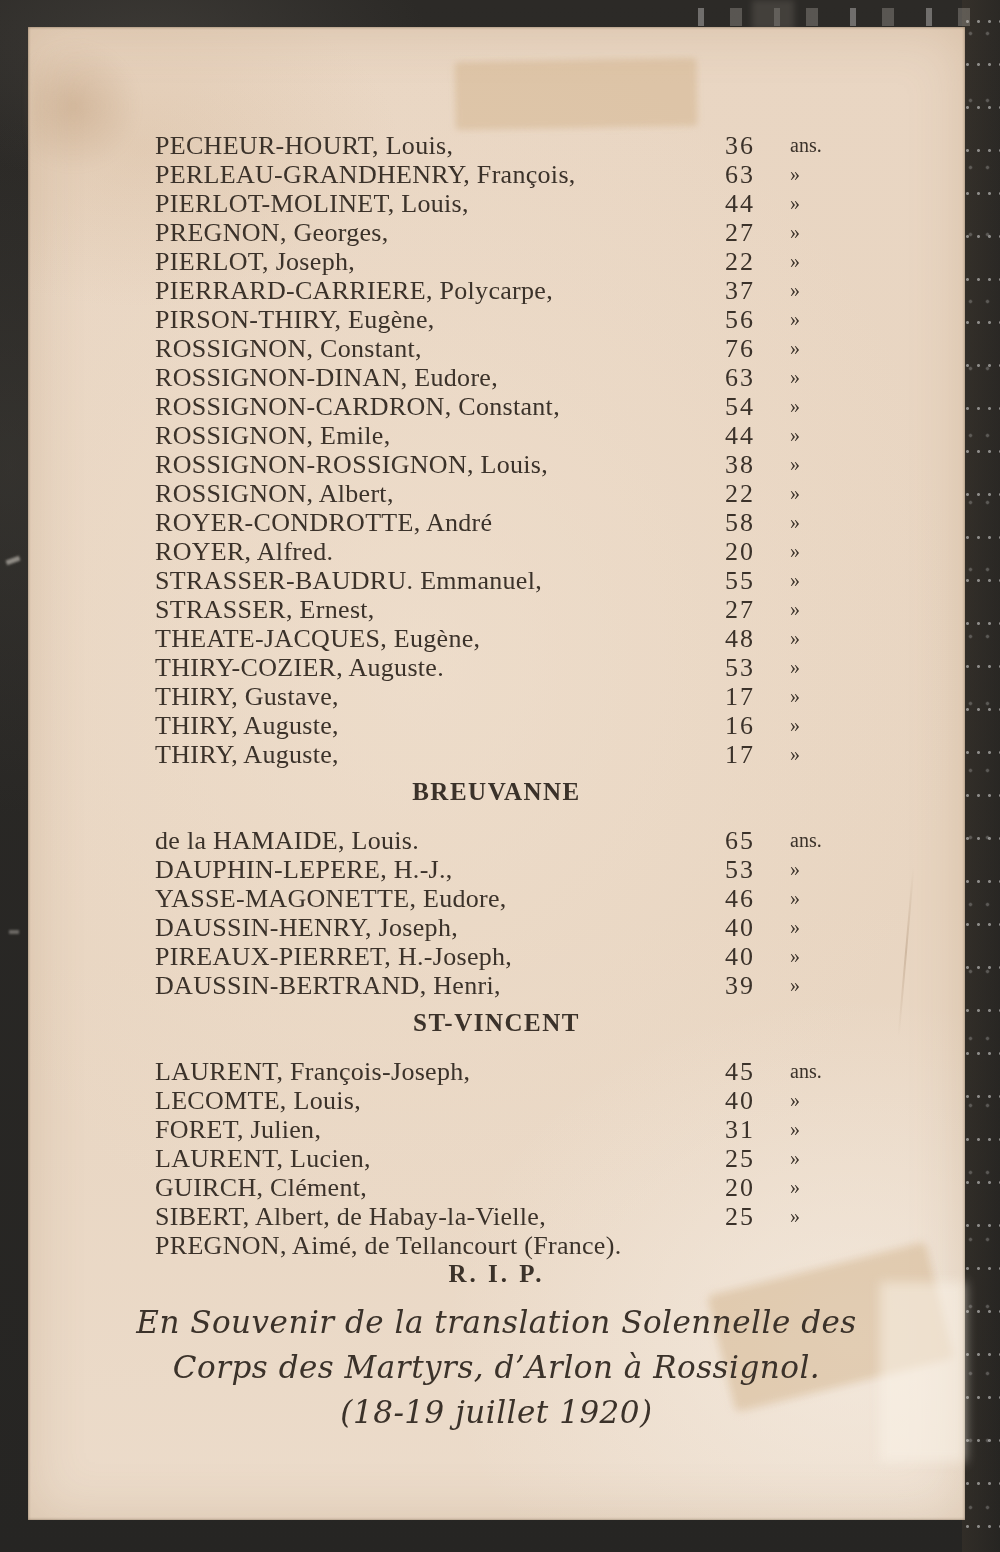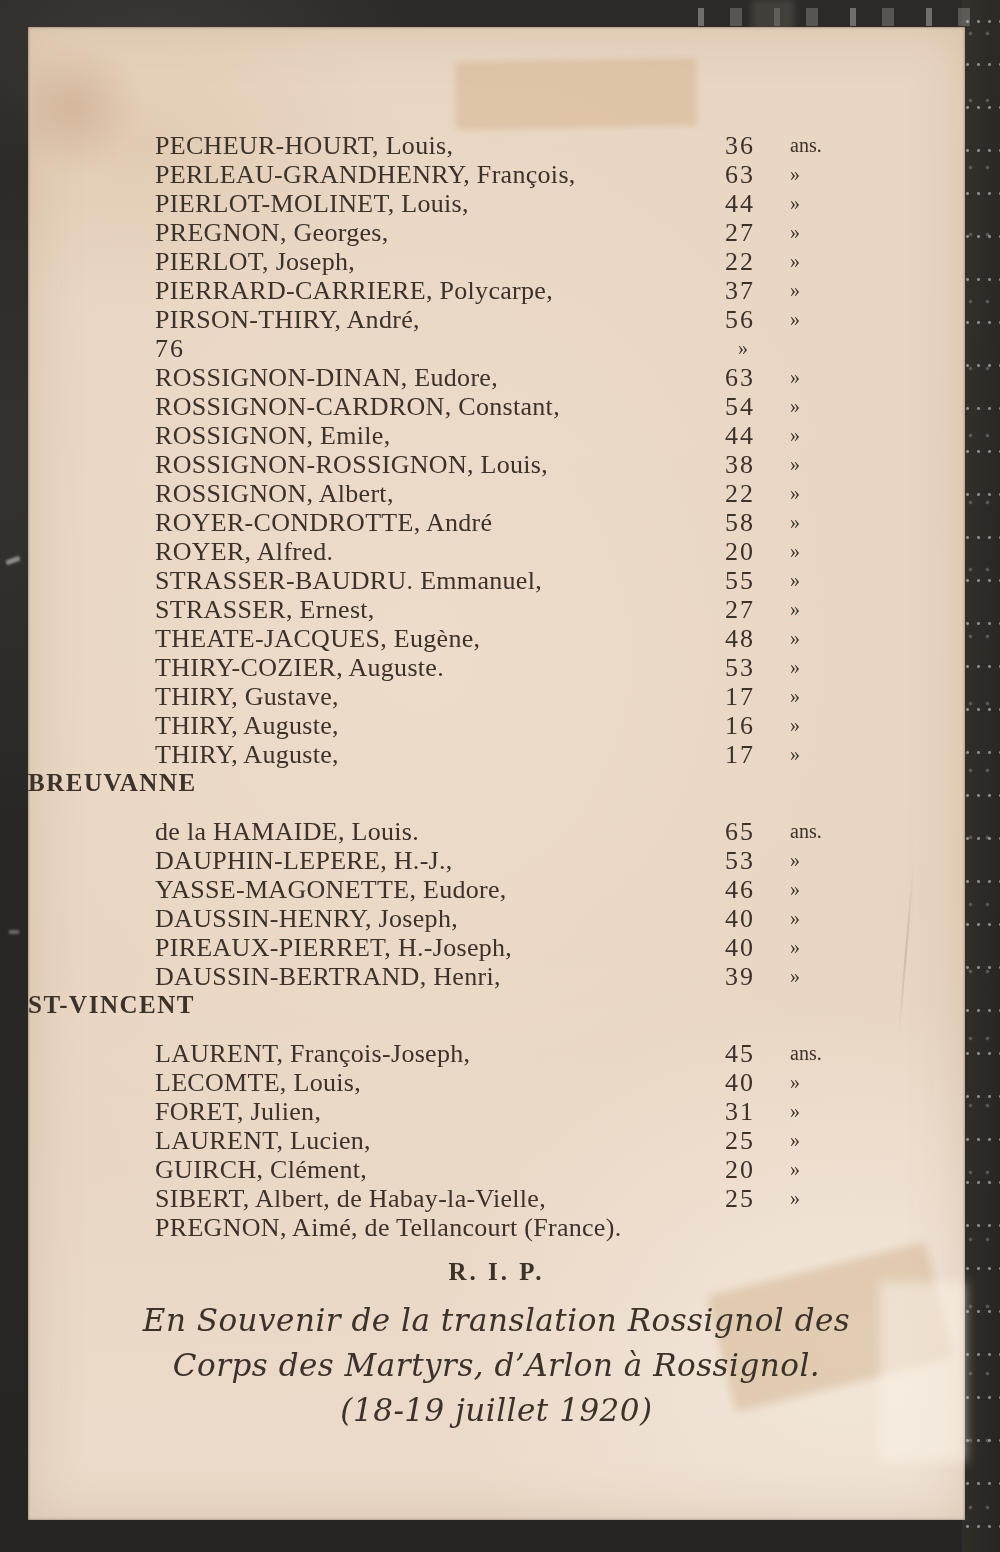--- a/index.html
+++ b/index.html
@@ -83,35 +83,35 @@
     background:linear-gradient(rgba(150,118,86,.0), rgba(150,118,86,.30), rgba(150,118,86,.0));
     transform:rotate(5deg);
   }
 
   
   .content{
     position:absolute; inset:0; color:#3b322a;
   }
   .casualty-list{ padding-top:104px; }
   .section-title{
-    margin:0 0 20px; text-align:left;
+    margin:9px 0 20px; text-align:center;
     font-size:25px; font-weight:bold; letter-spacing:1.5px;
   }
   .row{
     display:grid; grid-template-columns:1fr 52px 78px;
     height:29px; line-height:29px;
     padding:0 110px 0 127px;
     font-size:26px; white-space:nowrap;
   }
   .row .name{ letter-spacing:.3px; }
   .row .age{ text-align:left; font-size:26px; letter-spacing:2px; }
   .row .unit{ padding-left:13px; font-size:20px; }
 
   .rip{
-    margin-top:16px; text-align:center;
+    text-align:center;
     font-size:25px; font-weight:bold; letter-spacing:3px;
   }
   .memorial{
     margin-top:12px; text-align:center; font-style:italic;
     font-size:31px; line-height:45px; letter-spacing:.5px;
     font-family:"DejaVu Serif", "Liberation Serif", serif;
   }
 </style>
 </head>
 <body>
@@ -166,26 +166,27 @@
     <span class="unit">»</span>
   </div>
 
   <div class="row">
     <span class="name">PIERRARD-CARRIERE, Polycarpe,</span>
     <span class="age">37</span>
     <span class="unit">»</span>
   </div>
 
   <div class="row">
-    <span class="name">PIRSON-THIRY, André,</span>
+    <span class="name">PIRSON-THIRY, Eugène,</span>
     <span class="age">56</span>
     <span class="unit">»</span>
   </div>
 
   <div class="row">
+    <span class="name">ROSSIGNON, Constant,</span>
     <span class="age">76</span>
     <span class="unit">»</span>
   </div>
 
   <div class="row">
     <span class="name">ROSSIGNON-DINAN, Eudore,</span>
     <span class="age">63</span>
     <span class="unit">»</span>
   </div>
 
@@ -354,20 +355,20 @@
     <span class="age"></span>
     <span class="unit"></span>
   </div>
 </div>
   </section>
 </div>
 
       <div class="rip">R. I. P.</div>
 
       <div class="memorial">
-        <div>En Souvenir de la translation Rossignol des</div>
+        <div>En Souvenir de la translation Solennelle des</div>
         <div>Corps des Martyrs, d’Arlon à Rossignol.</div>
         <div>(18-19 juillet 1920)</div>
       </div>
     </div>
   </div>
 
 </div>
 
 </body></html>

